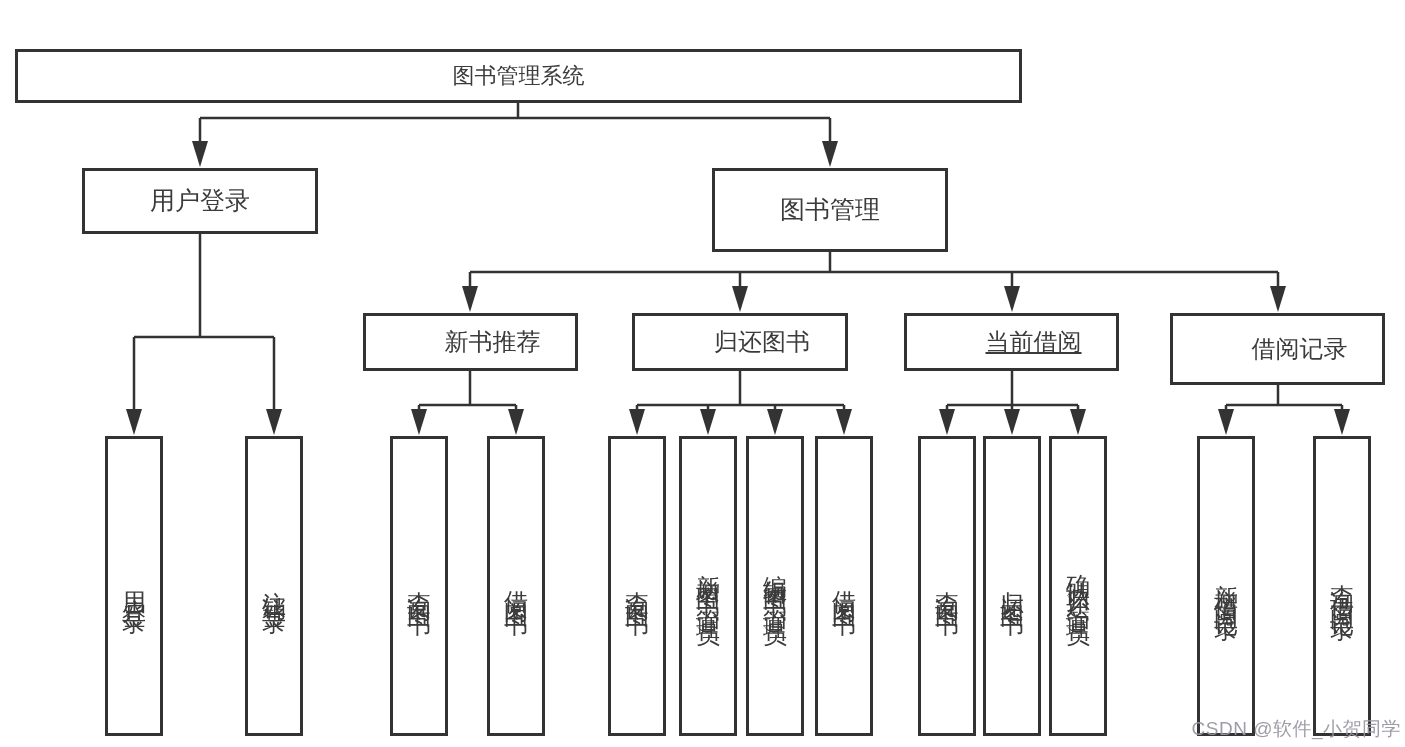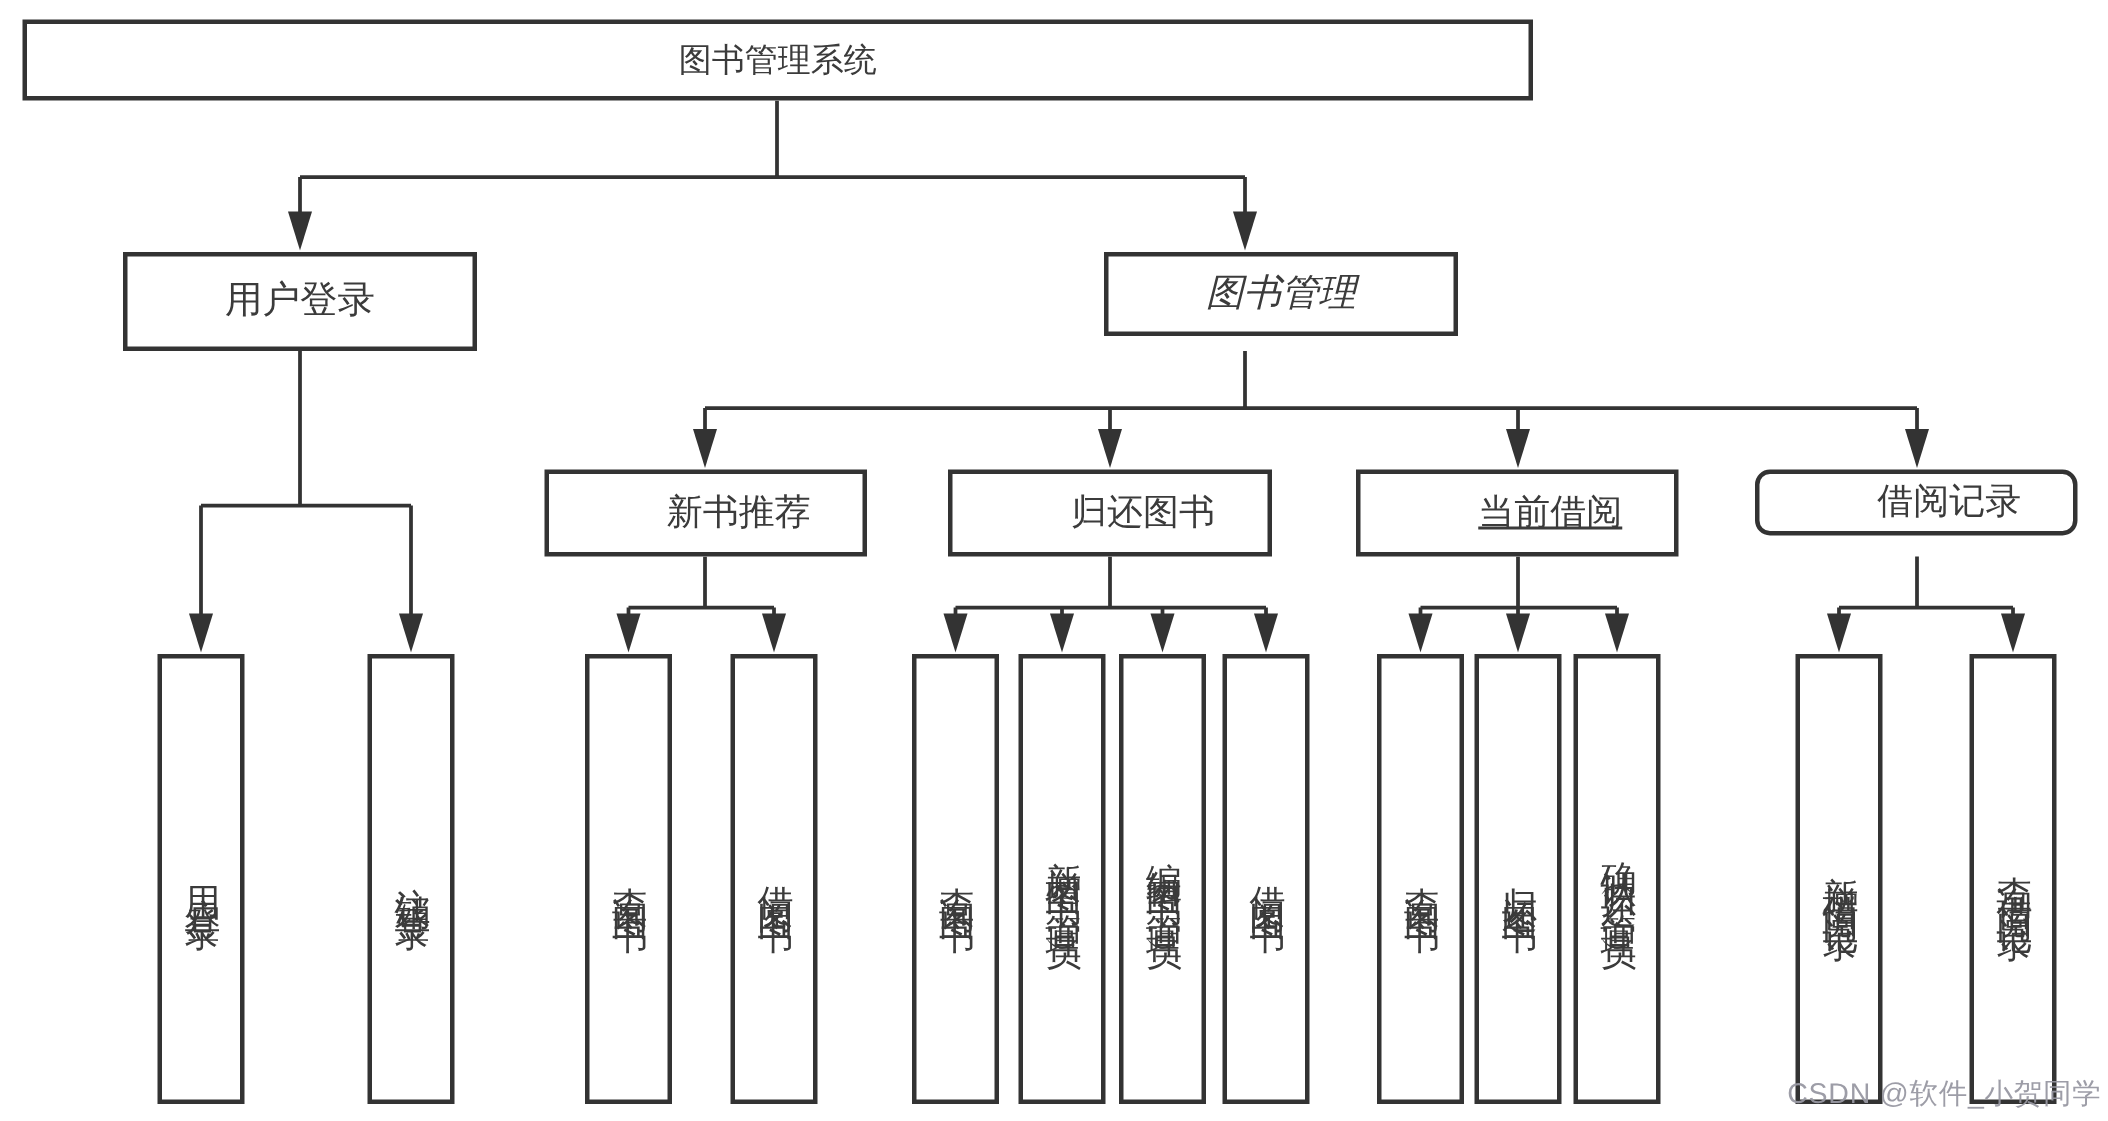--- a/index.html
+++ b/index.html
@@ -8,21 +8,21 @@
     position:relative; width:1405px; height:747px;
     background:#ffffff; overflow:hidden;
   }
   svg.connectors { position:absolute; left:0; top:0; width:1405px; height:747px; }
   .node {
     position:absolute; box-sizing:border-box;
     background:#ffffff; border:3px solid #333333; color:#3b3b3b;
     display:flex; align-items:center; justify-content:center;
     text-align:center; line-height:1.1;
   }
-  .node.root { font-size:22px; }
+  .node.root { font-size:22px;margin-top:36px; }
   .node.lvl1 { font-size:25px; }
   .node.lvl2 { font-size:24px;padding-left:44px; }
   .node.v {
     width:58px; height:300px;
     writing-mode:vertical-rl; text-orientation:mixed;
     font-size:24px; letter-spacing:7px; line-height:1;
   }
   .watermark {
     position:absolute; right:4px; bottom:5px;
     font-size:19px; letter-spacing:0.5px;
@@ -63,26 +63,26 @@
       <polygon points="1004,409 1020,409 1012,435"></polygon>
       <polygon points="1070,409 1086,409 1078,435"></polygon>
       <polygon points="1218,409 1234,409 1226,435"></polygon>
       <polygon points="1334,409 1350,409 1342,435"></polygon>
     </g>
   </svg>
 
   <div class="node root" style="left:15px; top:13px; width:1007px; height:54px;">图书管理系统</div>
 
   <div class="node lvl1" style="left:82px; top:168px; width:236px; height:66px;">用户登录</div>
-  <div class="node lvl1" style="left:736px; top:168px; width:236px; height:56px;font-style:italic;">图书管理</div>
+  <div class="node lvl1" style="left:712px; top:168px; width:236px; height:84px;">图书管理</div>
 
   <div class="node lvl2" style="left:363px; top:313px; width:215px; height:58px;">新书推荐</div>
   <div class="node lvl2" style="left:632px; top:313px; width:216px; height:58px;">归还图书</div>
   <div class="node lvl2" style="left:904px; top:313px; width:215px; height:58px;text-decoration:underline;">当前借阅</div>
-  <div class="node lvl2" style="left:1170px; top:313px; width:215px; height:44px;border-radius:10px;">借阅记录</div>
+  <div class="node lvl2" style="left:1170px; top:313px; width:215px; height:72px;">借阅记录</div>
 
   <div class="node v" style="left:105px; top:436px;">用户登录</div>
   <div class="node v" style="left:245px; top:436px;">注销登录</div>
 
   <div class="node v" style="left:390px; top:436px;">查询图书</div>
   <div class="node v" style="left:487px; top:436px;">借阅图书</div>
 
   <div class="node v" style="left:608px; top:436px;">查询图书</div>
   <div class="node v" style="left:679px; top:436px;">新增图书（管理员）</div>
   <div class="node v" style="left:746px; top:436px;">编辑图书（管理员）</div>

